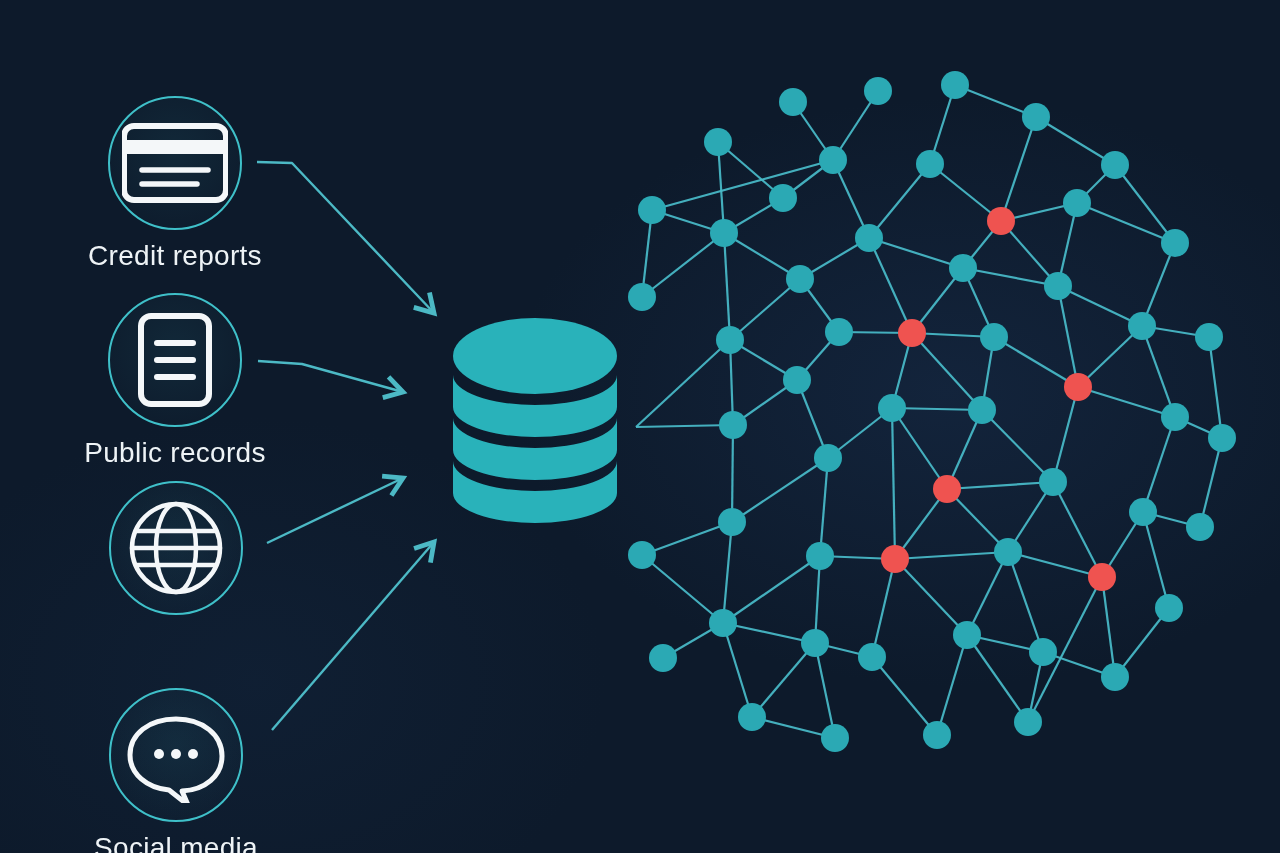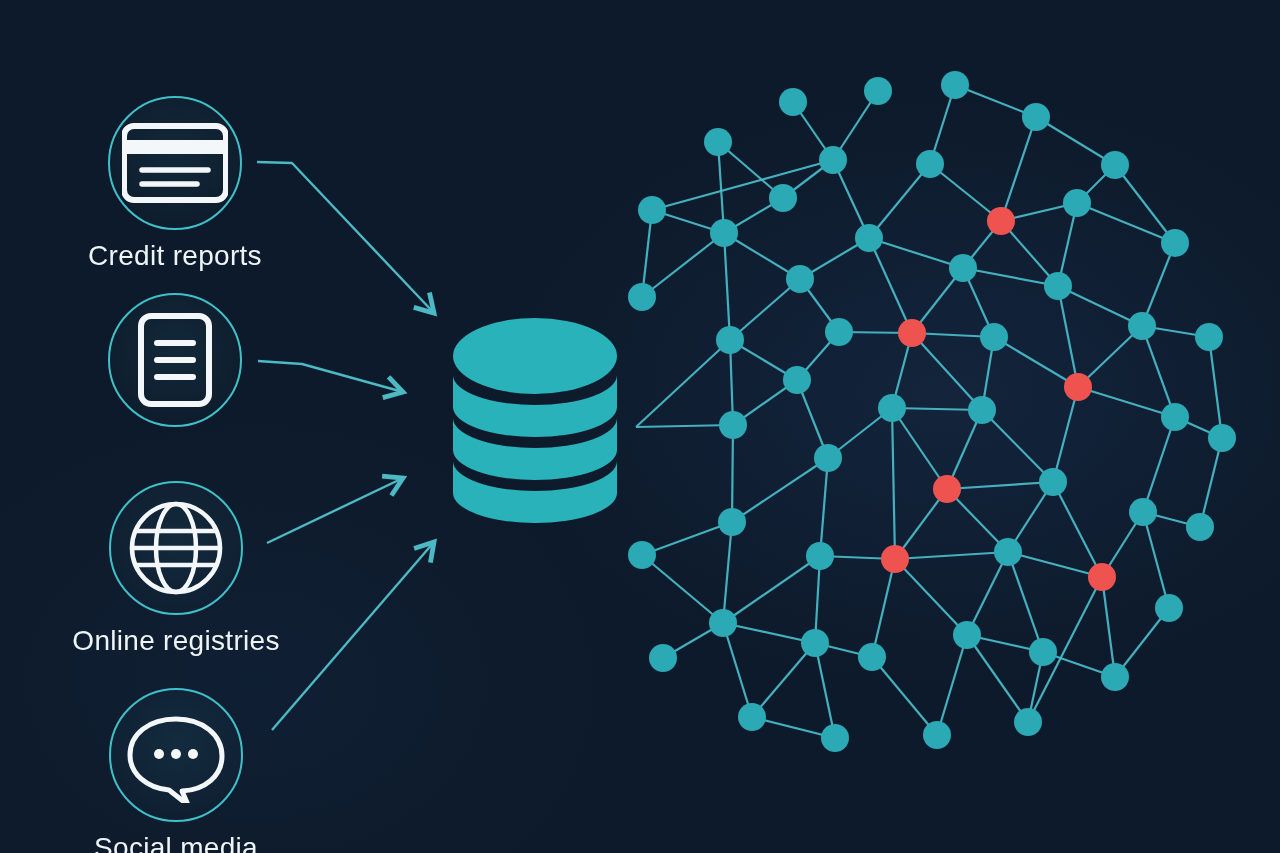--- a/index.html
+++ b/index.html
@@ -241,33 +241,33 @@
 
 <div class="source-item" style="left:55px;top:293px">
   <div class="source-circle">
     <svg class="icon-svg" width="84" height="100" viewBox="-42 -50 84 100">
       <rect x="-34" y="-44" width="68" height="88" rx="10" stroke-width="6"></rect>
       <line x1="-18" y1="-17" x2="18" y2="-17" stroke-width="6"></line>
       <line x1="-18" y1="0" x2="18" y2="0" stroke-width="6"></line>
       <line x1="-18" y1="17" x2="18" y2="17" stroke-width="6"></line>
     </svg>
   </div>
+  <div class="source-label">Public records</div>
 </div>
 
 <div class="source-item" style="left:56px;top:481px">
   <div class="source-circle">
     <svg class="icon-svg" width="100" height="100" viewBox="-50 -50 100 100">
       <circle cx="0" cy="0" r="44" stroke-width="4.5"></circle>
       <ellipse cx="0" cy="0" rx="20" ry="44" stroke-width="4.5"></ellipse>
       <line x1="-40" y1="-17" x2="40" y2="-17" stroke-width="4.5"></line>
       <line x1="-44" y1="0" x2="44" y2="0" stroke-width="4.5"></line>
       <line x1="-40" y1="17" x2="40" y2="17" stroke-width="4.5"></line>
     </svg>
   </div>
-  <div class="source-label">Online registries</div>
 </div>
 
 <div class="source-item" style="left:56px;top:688px">
   <div class="source-circle">
     <svg class="icon-svg" width="104" height="96" viewBox="-52 -48 104 96">
       <path d="M0,-36 C 27,-36 46,-20 46,1 C 46,21 29,35 6,36 L 12,50 L -7,35 C -29,33 -46,19 -46,0 C -46,-21 -27,-36 0,-36 Z" stroke-width="5"></path>
       <circle class="icon-fill" cx="-17" cy="-1" r="5"></circle>
       <circle class="icon-fill" cx="0" cy="-1" r="5"></circle>
       <circle class="icon-fill" cx="17" cy="-1" r="5"></circle>
     </svg>

